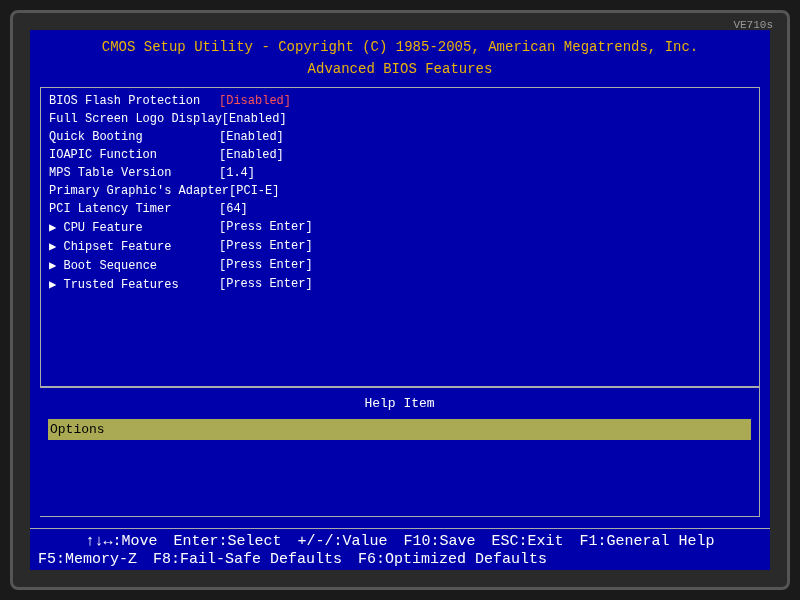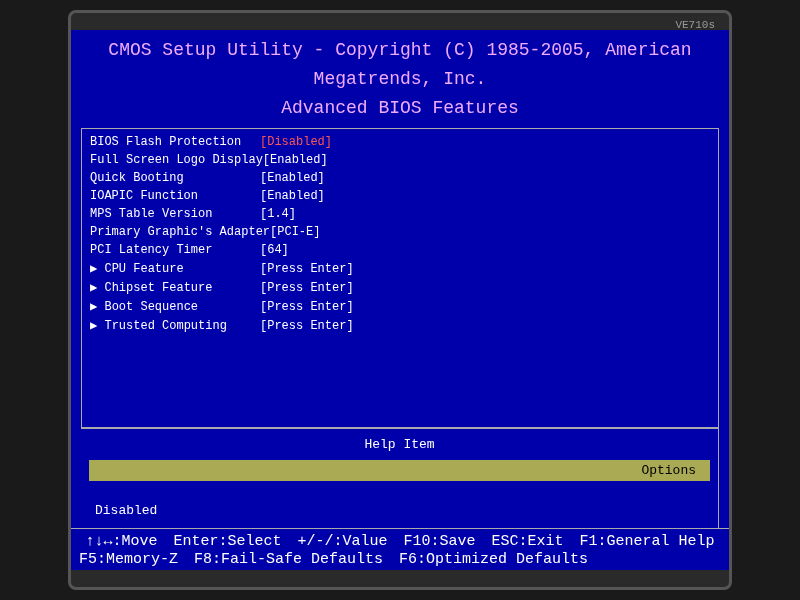--- a/index.html
+++ b/index.html
@@ -8,21 +8,21 @@
       height: 600px;
       background: #1a1a1a;
       display: flex;
       align-items: center;
       justify-content: center;
       font-family: 'Courier New', monospace;
       overflow: hidden;
     }
 
     .monitor-frame {
-      width: 664px;
+      width: 780px;
       height: 580px;
       background: #2a2a2a;
       border: 3px solid #555;
       border-radius: 8px;
       display: flex;
       align-items: center;
       justify-content: center;
       position: relative;
     }
 
@@ -39,24 +39,24 @@
       height: 540px;
       background: #0000aa;
       color: #ffffff;
       font-size: 13px;
       position: relative;
       overflow: hidden;
     }
 
     .title-bar {
       background: #0000aa;
-      color: #f0abfc;
+      color: #eab308;
       text-align: center;
       padding: 6px 0 2px 0;
-      font-size: 18px;
+      font-size: 14px;
       line-height: 1.6;
     }
 
     .main-content {
       display: flex;
       flex-direction: column;
       margin: 4px 10px 0 10px;
       height: 430px;
     }
 
@@ -107,24 +107,24 @@
     .help-title {
       text-align: center;
       color: #ffffff;
       font-size: 13px;
       padding: 4px 0 8px 0;
     }
 
     .options-box {
       background: #aaaa55;
       color: #000000;
-      text-align: right;
-      padding: 3px 14px;
-      font-size: 13px;
-      margin-bottom: 14px;
+      text-align: left;
+      padding: 3px 2px;
+      font-size: 13px;
+      margin-bottom: 4px;
     }
 
     .help-options {
       color: #ffffff;
       font-size: 13px;
       padding: 4px 6px;
       line-height: 1.8;
     }
 
     .bottom-bar {
@@ -203,33 +203,28 @@
           </div>
           <div class="bios-row sub-item">
             <span class="bios-label">  Chipset Feature</span>
             <span class="bios-value">[Press Enter]</span>
           </div>
           <div class="bios-row sub-item">
             <span class="bios-label">  Boot Sequence</span>
             <span class="bios-value">[Press Enter]</span>
           </div>
           <div class="bios-row sub-item">
-            <span class="bios-label">  Trusted Computing</span>
+            <span class="bios-label">  Trusted Features</span>
             <span class="bios-value">[Press Enter]</span>
           </div>
         </div>
 
       <div class="right-panel">
         <div class="help-title">Help Item</div>
         <div class="options-box">Options</div>
-        <div class="help-options">
-
-        <div>Disabled</div>
-            <div>Enabled</div>
-          </div>
       </div>
 
     </div>
 
     <div class="bottom-bar">
       <div class="bottom-row1">
 
       <span>↑↓↔:Move</span>
           <span>Enter:Select</span>
           <span>+/-/:Value</span>

